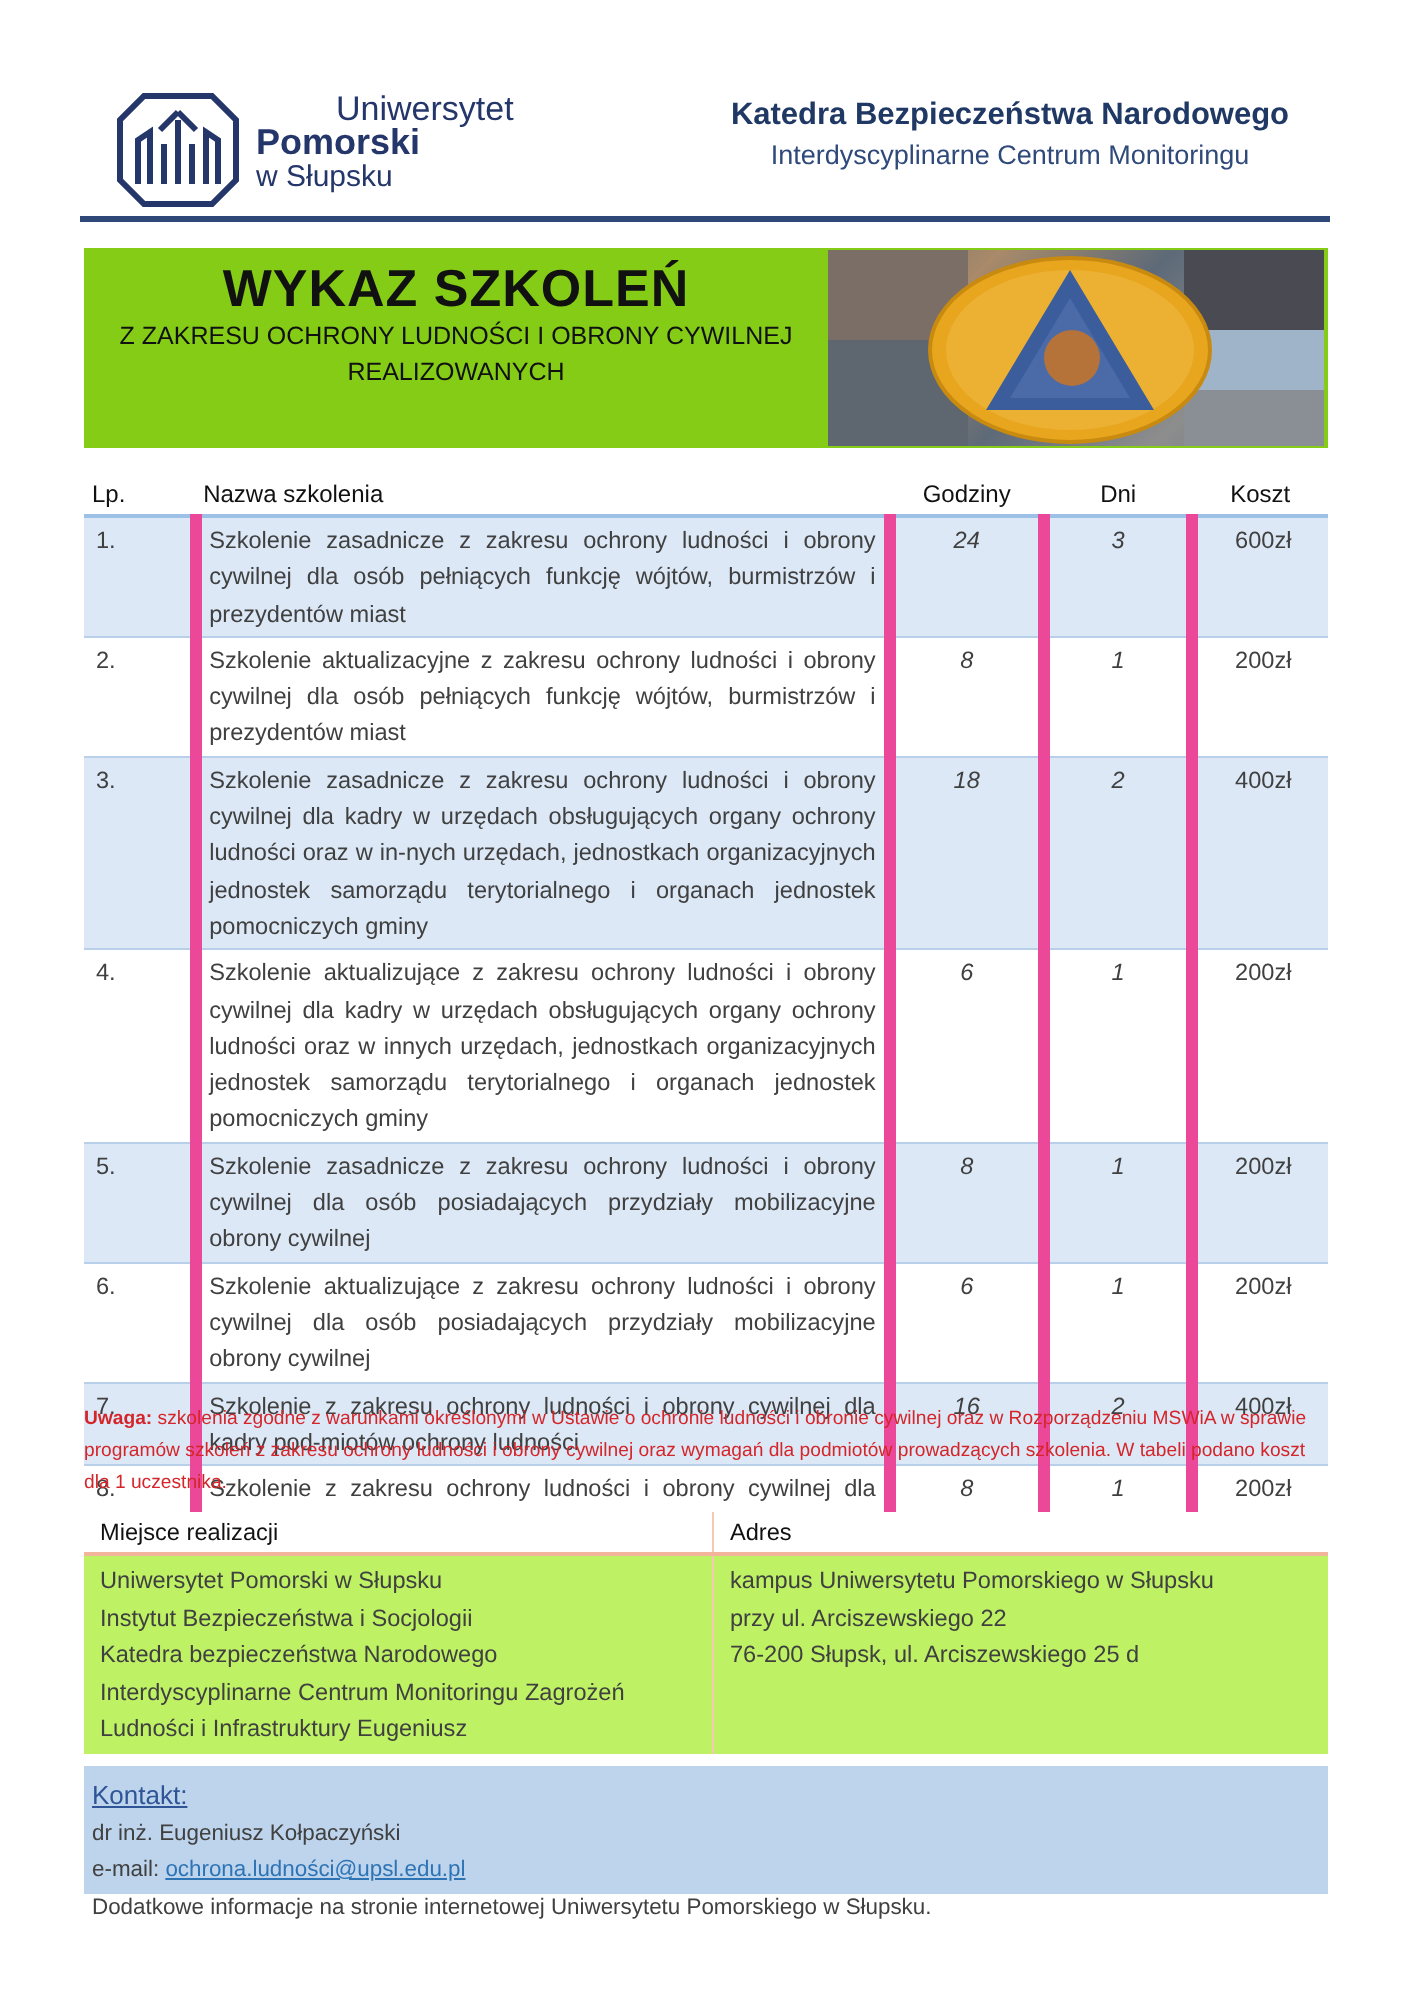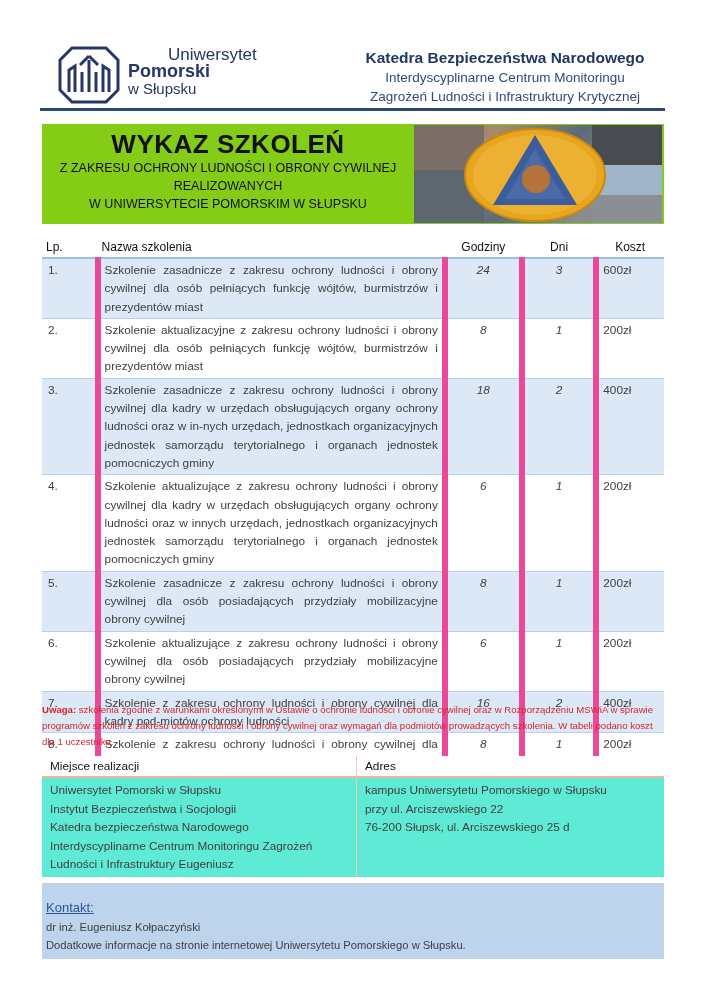--- a/index.html
+++ b/index.html
@@ -31,34 +31,34 @@
   .ttable { position: absolute; left: 42px; top: 238px; width: 622px; border-collapse: collapse; font-size: 11.8px; }
   .ttable th { text-align: left; font-weight: normal; color: #111; padding: 2px 4px 3px 4px; border-bottom: 2px solid #9dc0e6; font-size: 12px; margin-top: 12px; }
   .ttable th.c { text-align: center; }
   .ttable td { vertical-align: top; padding: 2px 4px; line-height: 18.3px; color: #404040; border-left: 6px solid #ec4899; }
   .ttable td:first-child { border-left: none; }
   .ttable tr.alt td { background: #dce8f6; }
   .ttable tr.row td { border-bottom: 1px solid #b8d0ea; }
   .ttable td.lp { width: 46px; padding-left: 6px; }
   .ttable td.name { width: 362px; text-align: justify; }
   .ttable td.num { text-align: center; width: 66px; font-style: italic; }
-  .ttable td.cost { text-align: left; width: 60px; margin-top: 29px; }
+  .ttable td.cost { text-align: center; width: 60px; margin-top: 29px; }
   .ttable td.span { text-align: center; }
 
   .note { position: absolute; left: 42px; top: 702px; width: 624px; font-size: 9.6px; line-height: 16px; color: #d4262a; }
   .note b { font-weight: bold; }
 
   
-  .loc { position: absolute; left: 42px; top: 756px; width: 622px; border-collapse: collapse; font-size: 11.8px; background: #5eead4; }
+  .loc { position: absolute; left: 42px; top: 756px; width: 622px; border-collapse: collapse; font-size: 11.8px; background: #bef264; }
   .loc th { text-align: left; font-weight: normal; color: #111; background: #fff; padding: 3px 8px; border-bottom: 2px solid #f2b49a; }
   .loc td { vertical-align: top; padding: 3px 8px; line-height: 18.5px; color: #404040; }
   .loc td:first-child, .loc th:first-child { border-right: 1px solid #f4c8b4; width: 298px; }
 
   
-  .contact { position: absolute; left: 42px; top: 883px; width: 622px; height: 76px; background: #bdd4ec; padding: 16px 4px; box-sizing: border-box; font-size: 11.2px; line-height: 18.5px; color: #404040; }
+  .contact { position: absolute; left: 42px; top: 883px; width: 622px; height: 64px; background: #bdd4ec; padding: 6px 4px; box-sizing: border-box; font-size: 11.2px; line-height: 18.5px; color: #404040; }
   .contact .k { font-size: 13px; color: #2f5597; text-decoration: underline; }
   .contact a { color: #2e74b5; text-decoration: underline; }
 </style>
 </head>
 <body>
 
 <div class="header">
   <svg class="logo" viewBox="0 0 62 58">
     <polygon points="14,2 48,2 60,14 60,44 48,56 14,56 2,44 2,14" fill="none" stroke="#24366a" stroke-width="3"></polygon>
     <path d="M31 10 L22 19 M31 10 L40 19" stroke="#24366a" stroke-width="3" fill="none"></path>
@@ -69,31 +69,29 @@
     <path d="M51 46 L51 24 L45 20 L45 46" stroke="#24366a" stroke-width="3" fill="none"></path>
   </svg>
   <div class="logo-text">
     <div class="l1">Uniwersytet</div>
     <div class="l2">Pomorski</div>
     <div class="l3">w Słupsku</div>
   </div>
   <div class="dept">
     <div class="d1">Katedra Bezpieczeństwa Narodowego</div>
     <div class="d2">Interdyscyplinarne Centrum Monitoringu</div>
-    <div class="d3">Zagrożeń Ludności i Infrastruktury Krytycznej</div>
   </div>
 </div>
 <div class="header-rule"></div>
 
 <div class="banner">
   <div class="banner-text">
     <div class="banner-title">WYKAZ SZKOLEŃ</div>
     <div class="banner-sub">Z ZAKRESU OCHRONY LUDNOŚCI I OBRONY CYWILNEJ</div>
     <div class="banner-sub">REALIZOWANYCH</div>
-    <div class="banner-sub">W UNIWERSYTECIE POMORSKIM W SŁUPSKU</div>
   </div>
   <div class="banner-image">
     <div class="tile" style="left:0;top:0;width:70px;height:45px;background:#7a6e66;"></div>
     <div class="tile" style="left:0;top:45px;width:70px;height:53px;background:#5e6670;"></div>
     <div class="tile" style="left:178px;top:0;width:70px;height:40px;background:#4a4a52;"></div>
     <div class="tile" style="left:178px;top:40px;width:70px;height:30px;background:#9fb4c8;"></div>
     <div class="tile" style="left:178px;top:70px;width:70px;height:28px;background:#8a8f96;"></div>
     <svg style="position:absolute;left:48px;top:2px;" width="146" height="96" viewBox="0 0 146 96">
       <ellipse cx="73" cy="48" rx="70" ry="46" fill="#e8a61e" stroke="#c98a10" stroke-width="2"></ellipse>
       <ellipse cx="73" cy="48" rx="62" ry="40" fill="#efb840" opacity="0.6"></ellipse>
@@ -207,14 +205,15 @@
         <div>przy ul. Arciszewskiego 22</div>
         <div>76-200 Słupsk, ul. Arciszewskiego 25 d</div>
       </td>
     </tr>
   </tbody>
 </table>
 
 <div class="contact">
   <div class="k">Kontakt:</div>
   <div>dr inż. Eugeniusz Kołpaczyński</div>
+  <div><span>e-mail: </span><a>ochrona.ludności@upsl.edu.pl</a></div>
   <div>Dodatkowe informacje na stronie internetowej Uniwersytetu Pomorskiego w Słupsku.</div>
 </div>
 
 </body></html>

